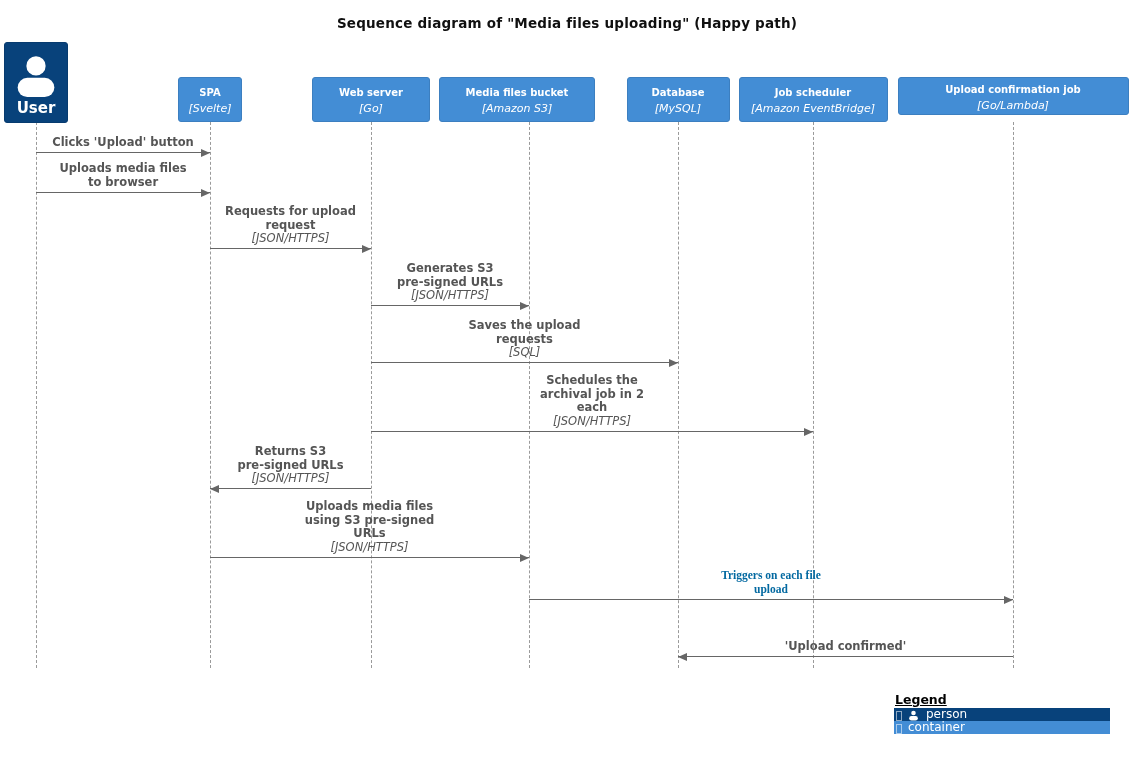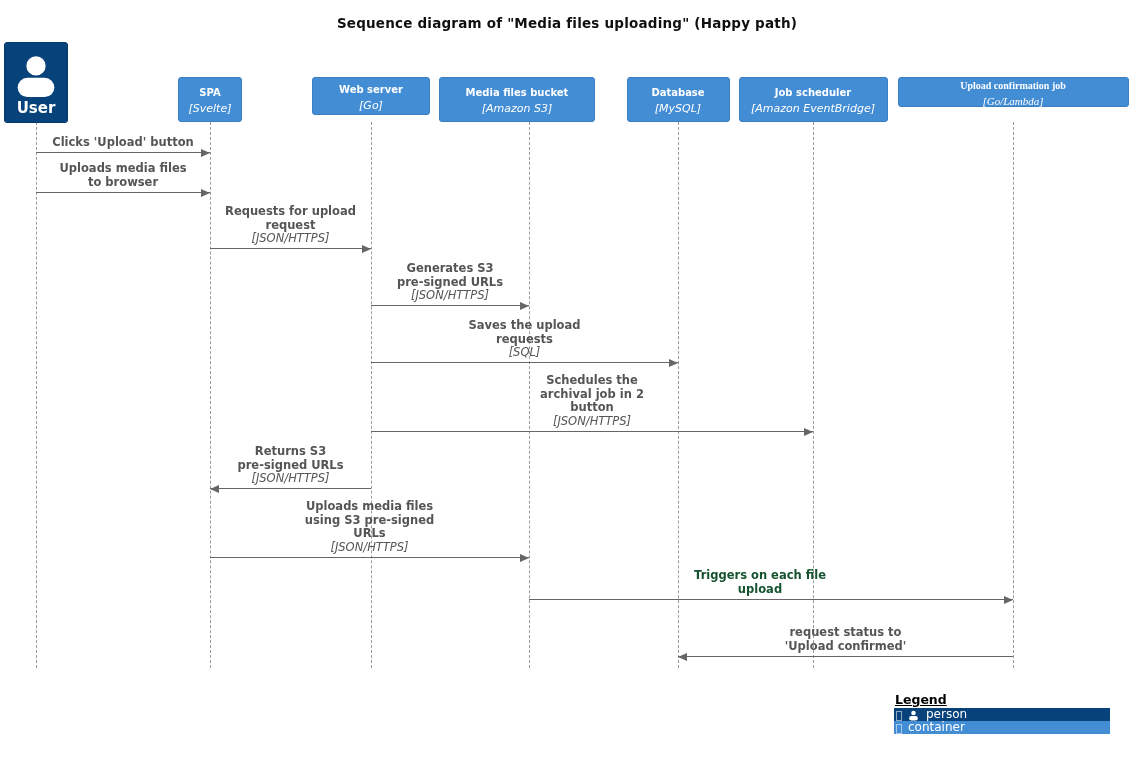--- a/index.html
+++ b/index.html
@@ -63,37 +63,37 @@
       <svg width="44" height="44" viewBox="0 0 48 48">
         <circle cx="24" cy="13" r="10.5" fill="#fff"></circle>
         <rect x="4" y="26" width="40" height="21" rx="10.5" fill="#fff"></rect>
       </svg>
       <div class="aname">User</div>
     </div>
     <div class="pbox" style="left: 178px; top: 77px; width: 64px; height: 45px; background: rgb(67, 141, 213); border: 1px solid rgb(60, 127, 192);">
       <div class="pname">SPA</div>
       <div class="ptech">[Svelte]</div>
     </div>
-    <div class="pbox" style="left: 312px; top: 77px; width: 118px; height: 38px; background: rgb(67, 141, 213); border: 1px solid rgb(60, 127, 192);">
+    <div class="pbox" style="left: 312px; top: 77px; width: 118px; height: 45px; background: rgb(67, 141, 213); border: 1px solid rgb(60, 127, 192);">
       <div class="pname">Web server</div>
       <div class="ptech">[Go]</div>
     </div>
     <div class="pbox" style="left: 439px; top: 77px; width: 156px; height: 45px; background: rgb(67, 141, 213); border: 1px solid rgb(60, 127, 192);">
       <div class="pname">Media files bucket</div>
       <div class="ptech">[Amazon S3]</div>
     </div>
     <div class="pbox" style="left: 626.5px; top: 77px; width: 103px; height: 45px; background: rgb(67, 141, 213); border: 1px solid rgb(60, 127, 192);">
       <div class="pname">Database</div>
       <div class="ptech">[MySQL]</div>
     </div>
     <div class="pbox" style="left: 738.5px; top: 77px; width: 149px; height: 45px; background: rgb(67, 141, 213); border: 1px solid rgb(60, 127, 192);">
       <div class="pname">Job scheduler</div>
       <div class="ptech">[Amazon EventBridge]</div>
     </div>
-    <div class="pbox" style="left: 897.5px; top: 77px; width: 231px; height: 30px; background: rgb(67, 141, 213); border: 1px solid rgb(60, 127, 192); font-family: Liberation Serif, serif;">
+    <div class="pbox" style="left: 897.5px; top: 77px; width: 231px; height: 38px; background: rgb(67, 141, 213); border: 1px solid rgb(60, 127, 192);">
       <div class="pname">Upload confirmation job</div>
       <div class="ptech">[Go/Lambda]</div>
     </div>
     <div class="msg-text" style="left: 36px; width: 174px; top: 149px; color: rgb(85, 85, 85);">
       <div class="ml">Clicks 'Upload' button</div>
     </div>
     <div class="msg-line" style="left: 36px; width: 174px; top: 152px; background: rgb(102, 102, 102);"></div>
     <div class="msg-head" style="left: 201px; top: 149px; border-left: 9px solid rgb(102, 102, 102);"></div>
     <div class="msg-text" style="left: 36px; width: 174px; top: 189px; color: rgb(85, 85, 85);">
       <div class="ml">Uploads media files</div>
@@ -118,45 +118,44 @@
     <div class="msg-text" style="left: 371px; width: 307px; top: 359px; color: rgb(85, 85, 85);">
       <div class="ml">Saves the upload</div>
       <div class="ml">requests</div>
       <div class="mt">[SQL]</div>
     </div>
     <div class="msg-line" style="left: 371px; width: 307px; top: 362px; background: rgb(102, 102, 102);"></div>
     <div class="msg-head" style="left: 669px; top: 359px; border-left: 9px solid rgb(102, 102, 102);"></div>
     <div class="msg-text" style="left: 371px; width: 442px; top: 428px; color: rgb(85, 85, 85);">
       <div class="ml">Schedules the</div>
       <div class="ml">archival job in 2</div>
-      <div class="ml">button</div>
+      <div class="ml">each</div>
       <div class="mt">[JSON/HTTPS]</div>
     </div>
     <div class="msg-line" style="left: 371px; width: 442px; top: 431px; background: rgb(102, 102, 102);"></div>
     <div class="msg-head" style="left: 804px; top: 428px; border-left: 9px solid rgb(102, 102, 102);"></div>
     <div class="msg-text" style="left: 210px; width: 161px; top: 485px; color: rgb(85, 85, 85);">
       <div class="ml">Returns S3</div>
       <div class="ml">pre-signed URLs</div>
       <div class="mt">[JSON/HTTPS]</div>
     </div>
     <div class="msg-line" style="left: 210px; width: 161px; top: 488px; background: rgb(102, 102, 102);"></div>
     <div class="msg-head" style="left: 210px; top: 485px; border-right: 9px solid rgb(102, 102, 102);"></div>
     <div class="msg-text" style="left: 210px; width: 319px; top: 554px; color: rgb(85, 85, 85);">
       <div class="ml">Uploads media files</div>
       <div class="ml">using S3 pre-signed</div>
       <div class="ml">URLs</div>
       <div class="mt">[JSON/HTTPS]</div>
     </div>
     <div class="msg-line" style="left: 210px; width: 319px; top: 557px; background: rgb(102, 102, 102);"></div>
     <div class="msg-head" style="left: 520px; top: 554px; border-left: 9px solid rgb(102, 102, 102);"></div>
-    <div class="msg-text" style="left: 518px; width: 484px; top: 596px; color: #14532d;">
+    <div class="msg-text" style="left: 529px; width: 484px; top: 596px; color: #0369a1; font-family: Liberation Serif, serif;">
       <div class="ml">Triggers on each file</div>
       <div class="ml">upload</div>
     </div>
     <div class="msg-line" style="left: 529px; width: 484px; top: 599px; background: rgb(102, 102, 102);"></div>
     <div class="msg-head" style="left: 1004px; top: 596px; border-left: 9px solid rgb(102, 102, 102);"></div>
     <div class="msg-text" style="left: 678px; width: 335px; top: 653px; color: rgb(85, 85, 85);">
-      <div class="ml">request status to</div>
       <div class="ml">'Upload confirmed'</div>
     </div>
     <div class="msg-line" style="left: 678px; width: 335px; top: 656px; background: rgb(102, 102, 102);"></div>
     <div class="msg-head" style="left: 678px; top: 653px; border-right: 9px solid rgb(102, 102, 102);"></div>
   </div>
 
 </body></html>

